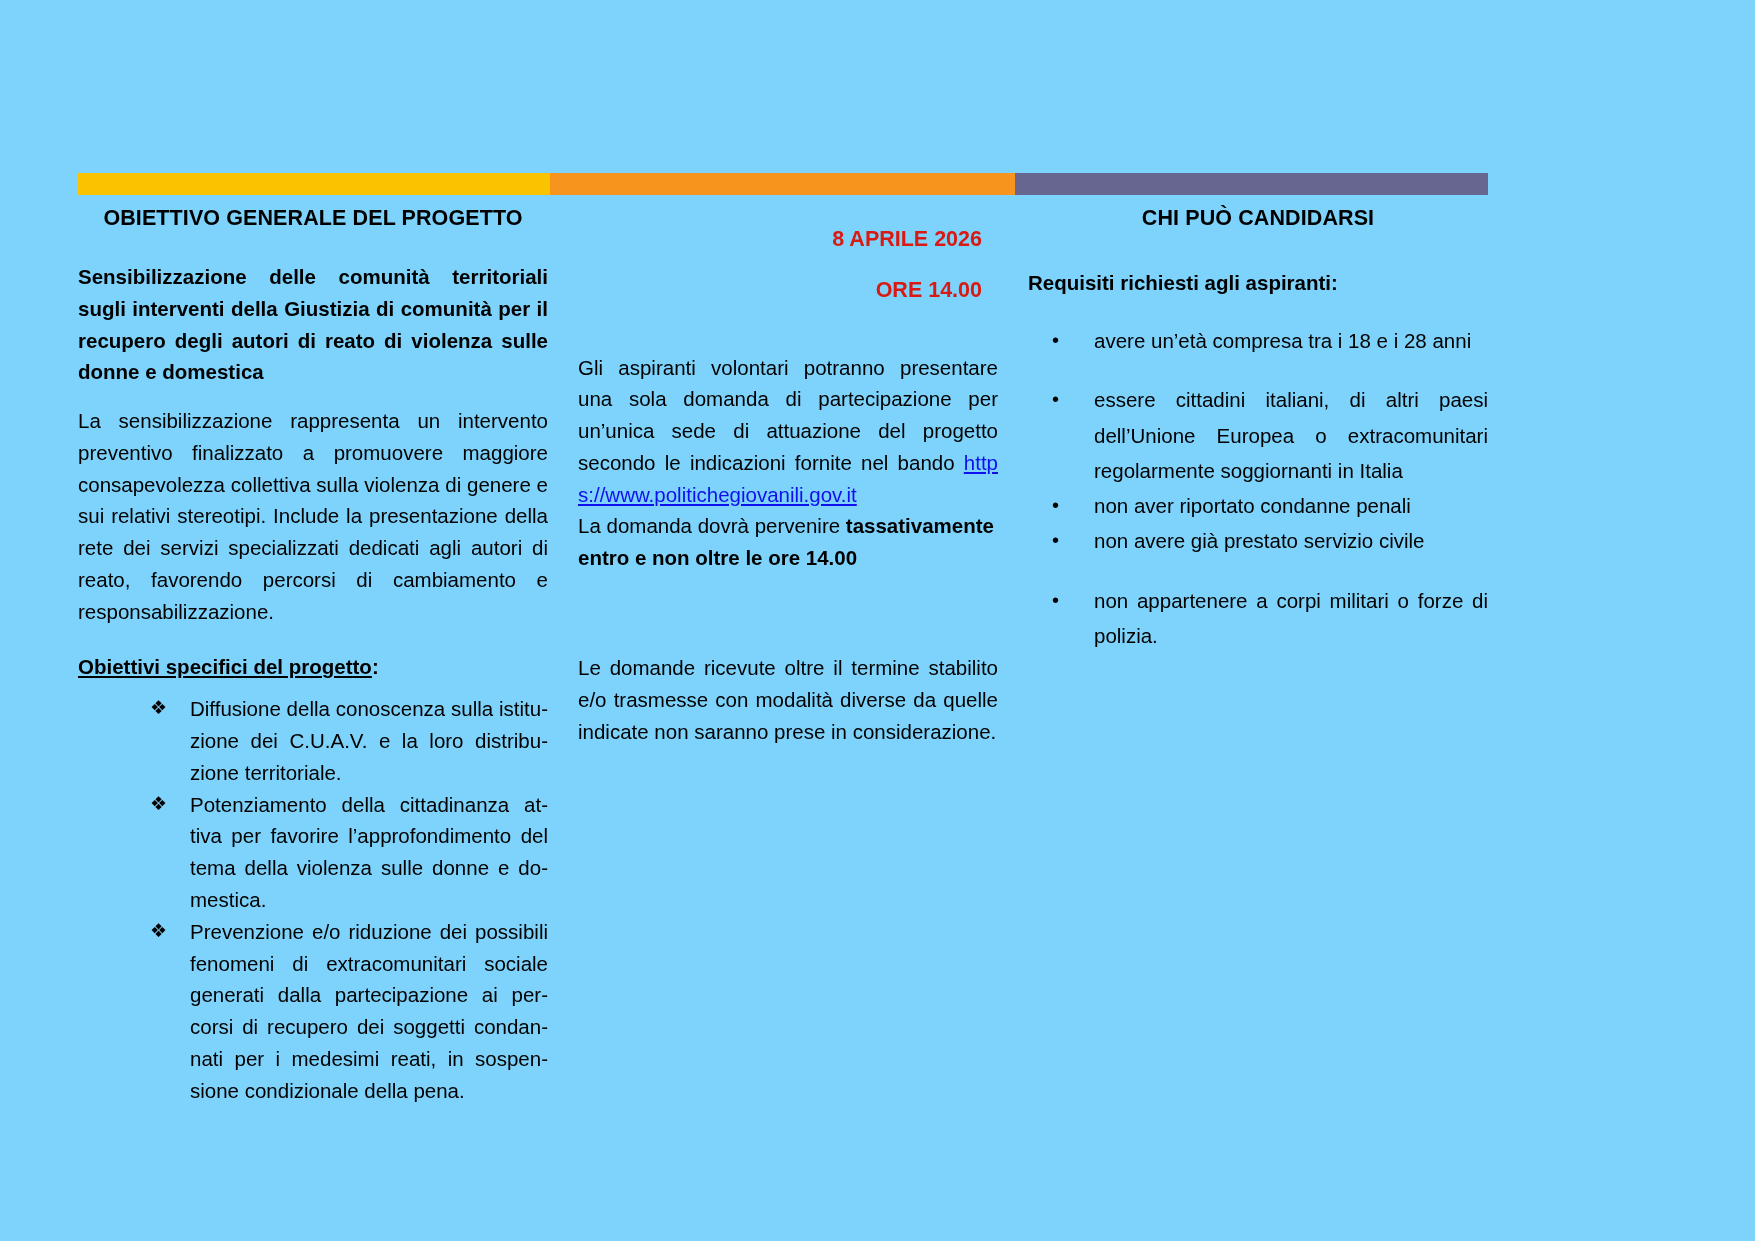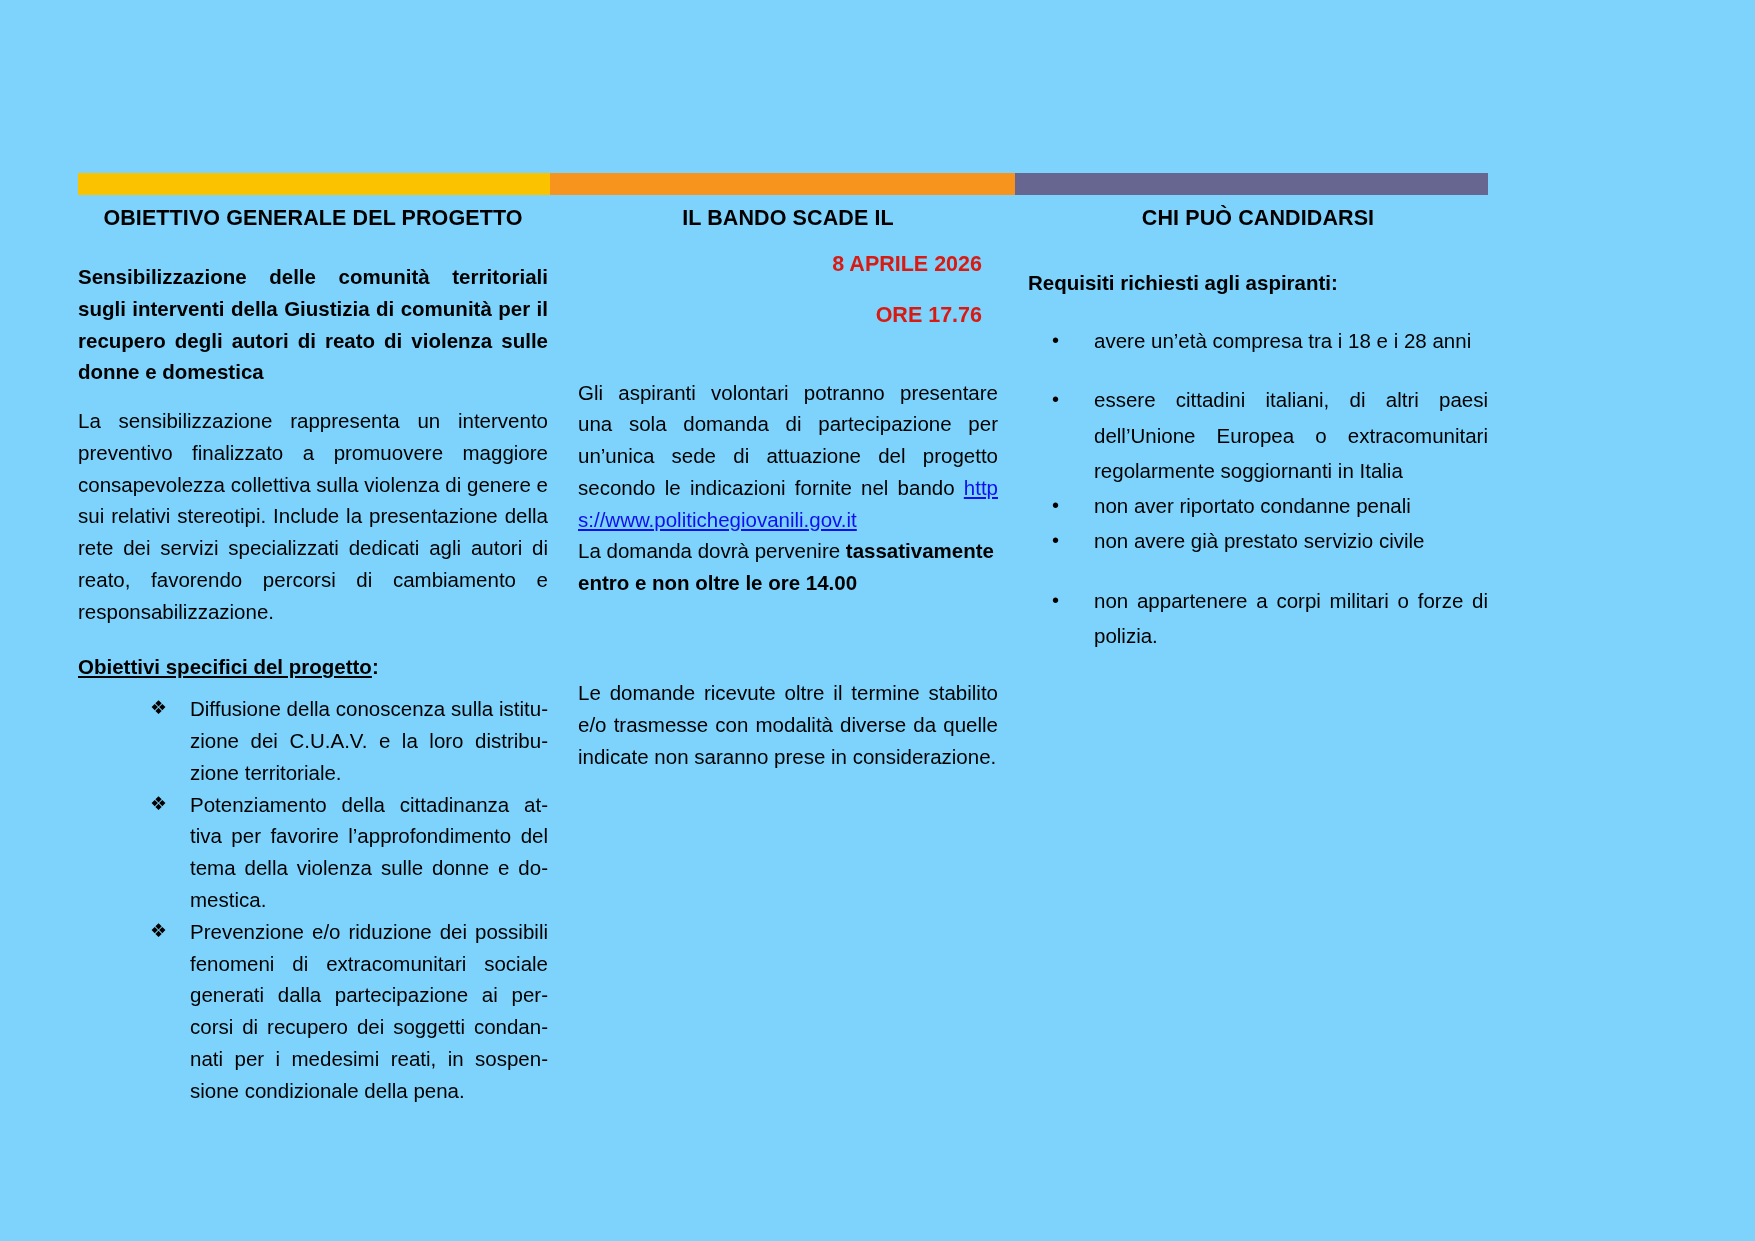--- a/index.html
+++ b/index.html
@@ -195,24 +195,23 @@
           <span>Potenziamento della cittadinanza at-tiva per favorire l’approfondimento del tema della violenza sulle donne e do-mestica.</span>
         </li>
         <li>
           <span class="bmark">❖</span>
           <span>Prevenzione e/o riduzione dei possibili fenomeni di extracomunitari sociale generati dalla partecipazione ai per-corsi di recupero dei soggetti condan-nati per i medesimi reati, in sospen-sione condizionale della pena.</span>
         </li>
       </ul>
     </div>
 
     <div class="col col-mid">
-      <div class="col-title">IL BANDO SCADE IL</div>
 
       <p class="red-line" style="color: rgb(217, 26, 18);">8 APRILE 2026</p>
-      <p class="red-line" style="color: rgb(217, 26, 18);">ORE 17.76</p>
+      <p class="red-line" style="color: rgb(217, 26, 18);">ORE 14.00</p>
 
       <div class="gap-md"></div>
 
       <p class="p-just"><span>Gli aspiranti volontari potranno presentare una sola domanda di partecipazione per un’unica sede di attuazione del progetto secondo le indicazioni fornite nel bando </span><a class="url-link" href="#" style="color: rgb(16, 16, 238);">https://www.politichegiovanili.gov.it</a></p>
 
       <p style="font-size:20.5px; line-height:1.55;"><span>La domanda dovrà pervenire </span><span style="font-weight:bold;">tassativamente entro e non oltre le ore 14.00</span></p>
 
       <div class="gap-xl"></div>
 
       <p class="p-just">Le domande ricevute oltre il termine stabilito e/o trasmesse con modalità diverse da quelle indicate non saranno prese in considerazione.</p>

